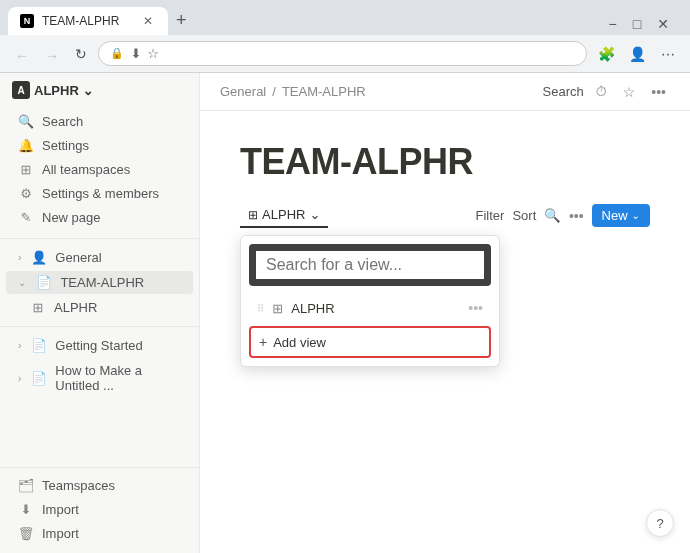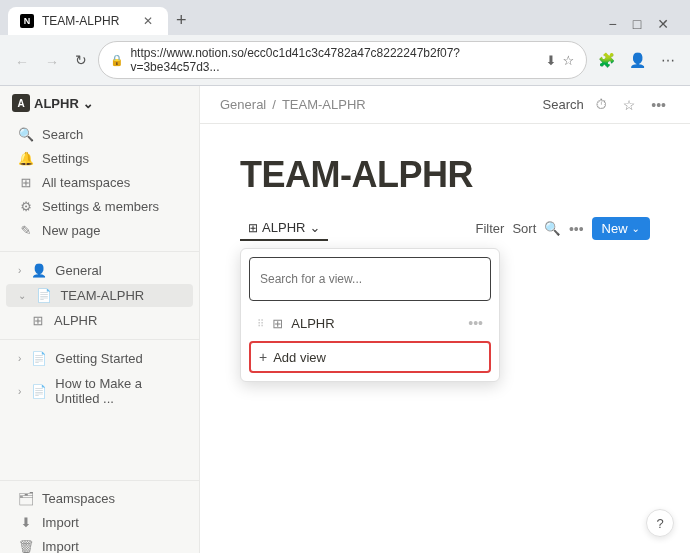--- a/index.html
+++ b/index.html
@@ -59,21 +59,21 @@
     .view-tab-icon { font-size: 12px; }
     .view-actions { margin-left: auto; display: flex; gap: 8px; }
     .filter-btn, .sort-btn { font-size: 13px; color: #555; cursor: pointer; background: none; border: none; }
     .search-icon-btn { background: none; border: none; cursor: pointer; color: #888; }
     .more-btn { background: none; border: none; cursor: pointer; color: #888; font-size: 14px; }
     .new-btn { background: #2383e2; color: #fff; border: none; border-radius: 4px; padding: 4px 10px; font-size: 13px; cursor: pointer; display: flex; align-items: center; gap: 4px; }
     .new-btn-arrow { font-size: 10px; }
 
     
     .view-dropdown { position: absolute; top: 32px; left: 0; width: 260px; background: #fff; border: 1px solid #e0e0e0; border-radius: 6px; box-shadow: 0 4px 16px rgba(0,0,0,0.15); z-index: 100; padding: 8px; }
-    .view-dropdown-search { width: 100%; border: 1px solid #404040; border-radius: 4px; padding: 14px 10px; font-size: 12px; color: #888; outline: none; margin-bottom: 8px; }
+    .view-dropdown-search { width: 100%; border: 7px solid #404040; border-radius: 4px; padding: 5px 10px; font-size: 16px; color: #888; outline: none; margin-bottom: 8px; }
     .view-item { display: flex; align-items: center; gap: 8px; padding: 6px 8px; border-radius: 4px; cursor: pointer; font-size: 13px; color: #37352f; }
     .view-item-drag { color: #ccc; font-size: 10px; cursor: grab; }
     .view-item-icon { color: #888; font-size: 13px; }
     .view-item-name { flex: 1; }
     .view-item-more { color: #bbb; font-size: 14px; background: none; border: none; cursor: pointer; }
     .add-view-btn { display: flex; align-items: center; gap: 6px; padding: 6px 8px; border: 2px solid #e03e3e; border-radius: 4px; font-size: 13px; color: #37352f; cursor: pointer; margin-top: 4px; }
     .add-view-plus { color: #555; font-size: 14px; }
 
     
     .board-area { display: flex; gap: 12px; padding-top: 4px; }
@@ -102,21 +102,20 @@
       <button class="nav-btn">□</button>
       <button class="nav-btn">✕</button>
     </div>
   </div>
   <div class="nav-bar">
     <button class="nav-btn disabled">←</button>
     <button class="nav-btn disabled">→</button>
     <button class="nav-btn">↻</button>
     <div class="address-bar">
       <span class="address-bar-lock">🔒</span>
-      <span class="address-text">https://www.notion.so/ecc0c1d41c3c4782a47c8222247b2f07?v=3be34c57d3...</span>
       <div class="address-icons">
         <span>⬇</span>
         <span>☆</span>
       </div>
     </div>
     <div class="browser-action-icons">
       <button class="browser-icon-btn">🧩</button>
       <button class="browser-icon-btn">👤</button>
       <button class="browser-icon-btn">⋯</button>
     </div>

